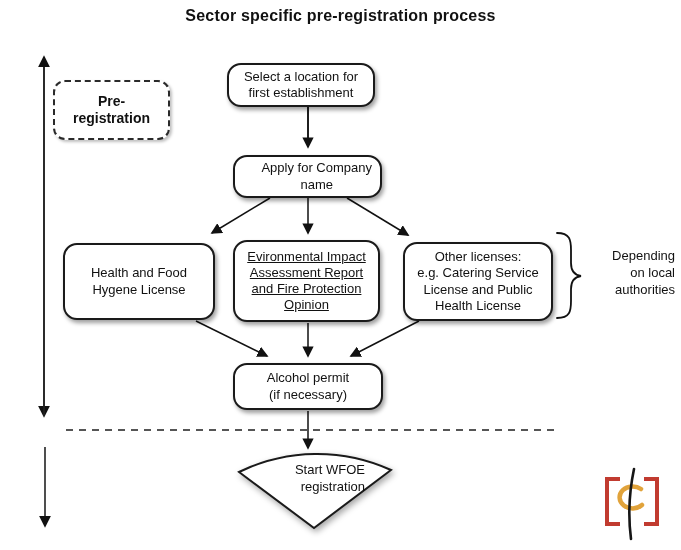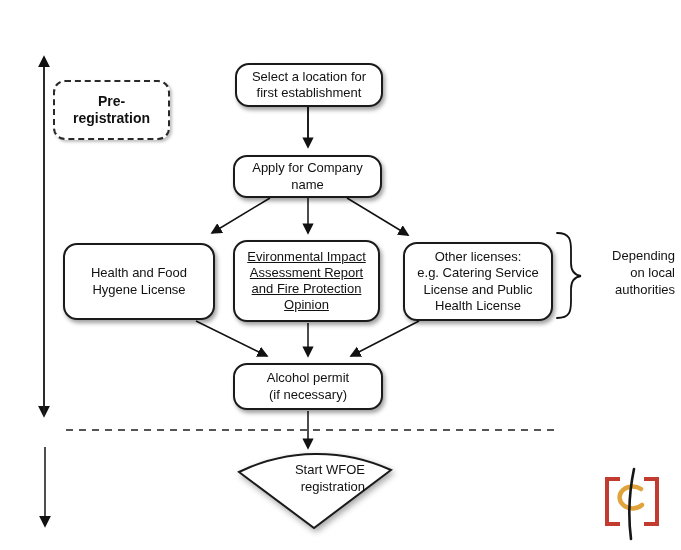--- a/index.html
+++ b/index.html
@@ -67,32 +67,33 @@
       <line x1="419" y1="321" x2="351" y2="356" marker-end="url(#ah)"></line>
       <line x1="308" y1="411" x2="308" y2="448" marker-end="url(#ah)"></line>
     </g>
 
     <path d="M 557 233 C 570 233 571 240 571 250 L 571 263 C 571 271 574 275 581 276
              C 574 277 571 281 571 289 L 571 301 C 571 311 570 318 557 318" fill="none" stroke="#111" stroke-width="1.8" stroke-linecap="round"></path>
 
     <path class="fan-shape" d="M 239 472 A 178 178 0 0 1 391 470 L 314 528 Z" fill="#ffffff" stroke="#1a1a1a" stroke-width="2"></path>
   </svg>
 
+  <div class="title">Sector specific pre-registration process</div>
 
   <div class="node dashed" style="left:53px; top:80px; width:117px; height:60px;">
     <span class="label">Pre-
 registration</span>
   </div>
 
-  <div class="node" style="left:235px; top:63px; width:148px; height:44px;">
+  <div class="node" style="left:227px; top:63px; width:148px; height:44px;">
     <span class="label">Select a location for
 first establishment</span>
   </div>
 
-  <div class="node" style="left:233px; top:155px; width:149px; height:43px;">
+  <div class="node" style="left:233px; top:155px; width:149px; height:43px;justify-content:flex-end;">
     <span class="label">Apply for Company
 name</span>
   </div>
 
   <div class="node" style="left:63px; top:243px; width:152px; height:77px;">
     <span class="label">Health and Food
 Hygene License</span>
   </div>
 
   <div class="node" style="left:233px; top:240px; width:147px; height:82px;text-decoration:underline;">

